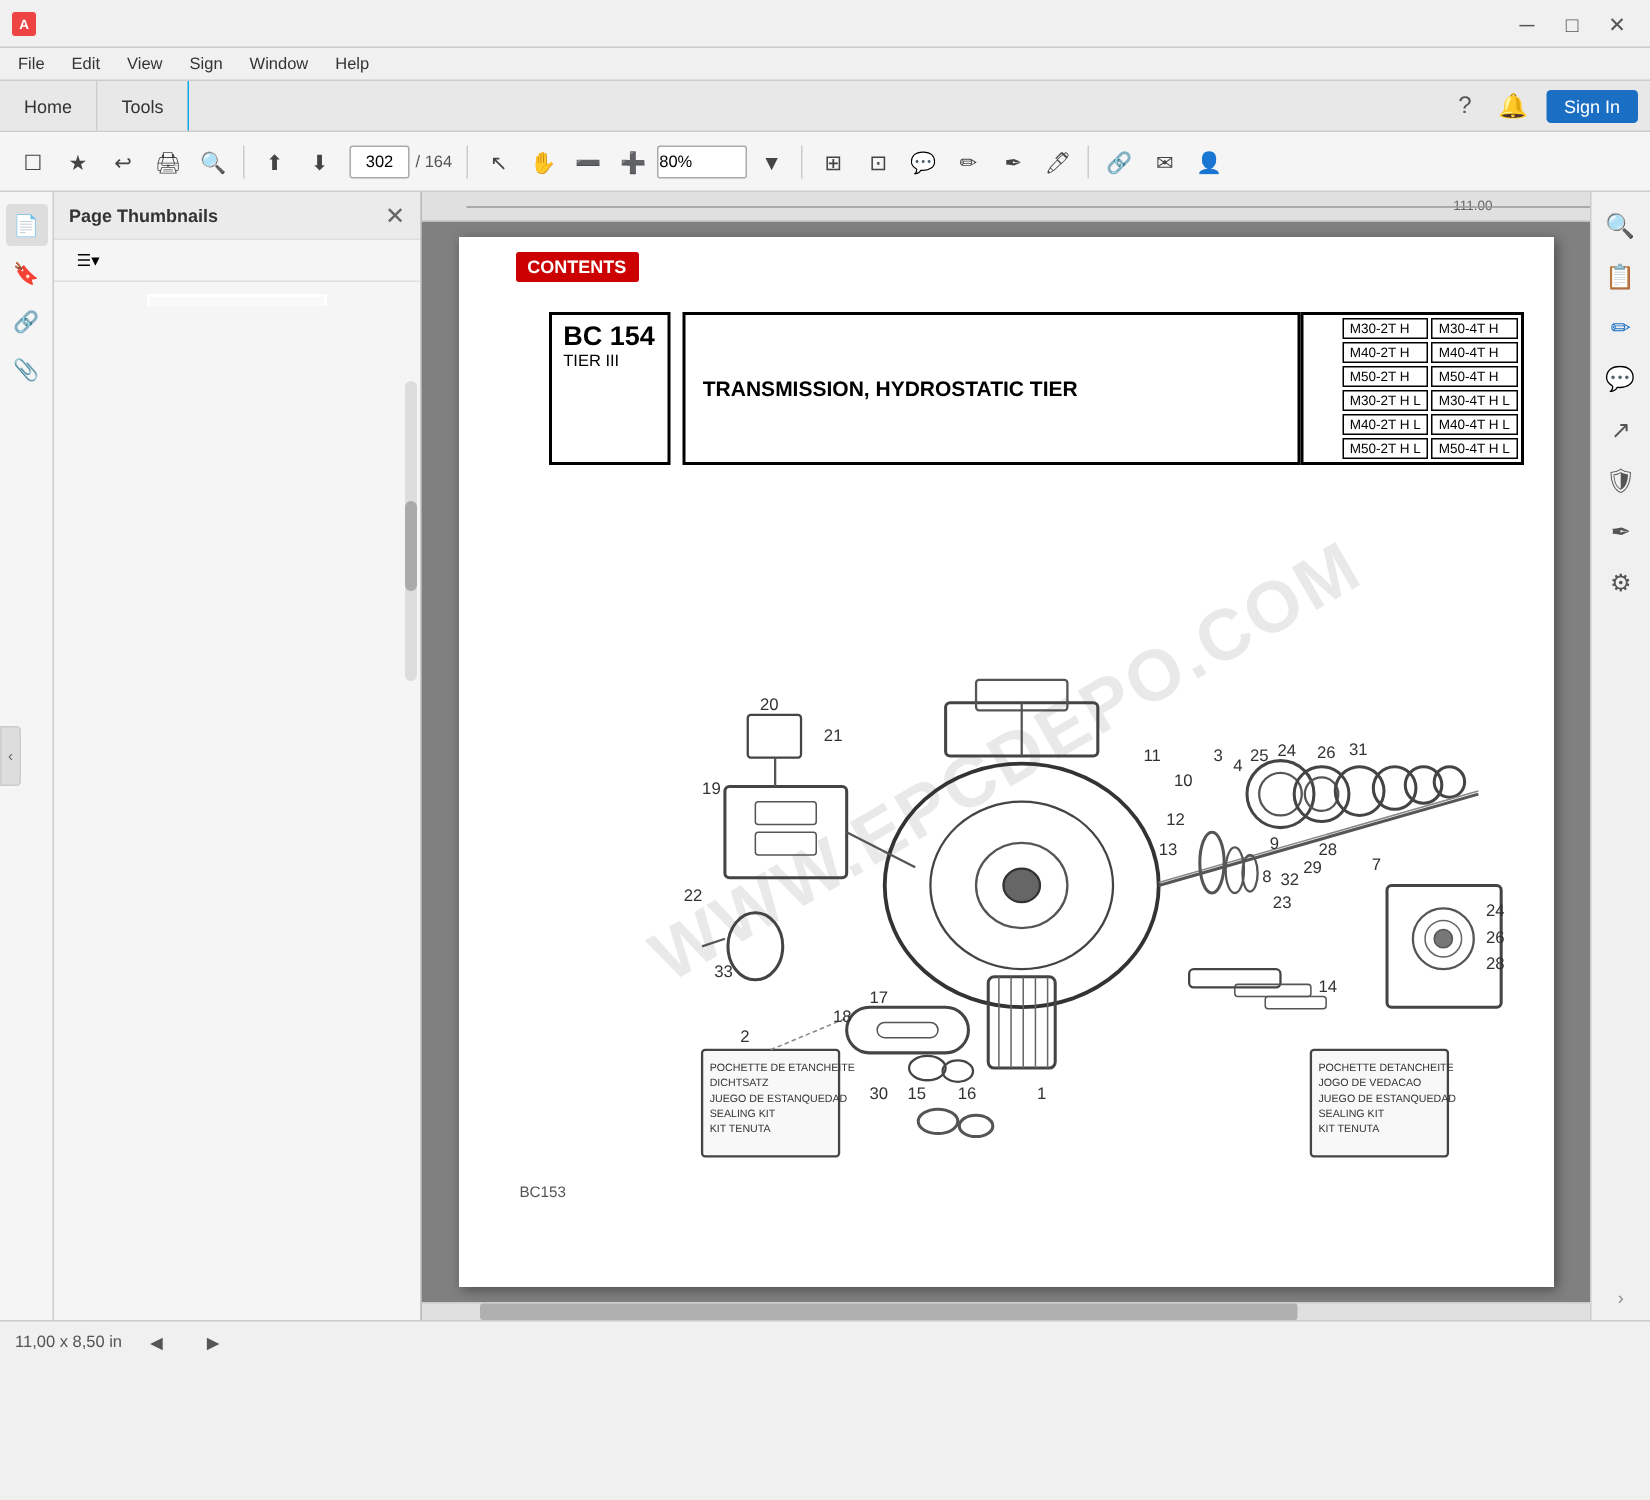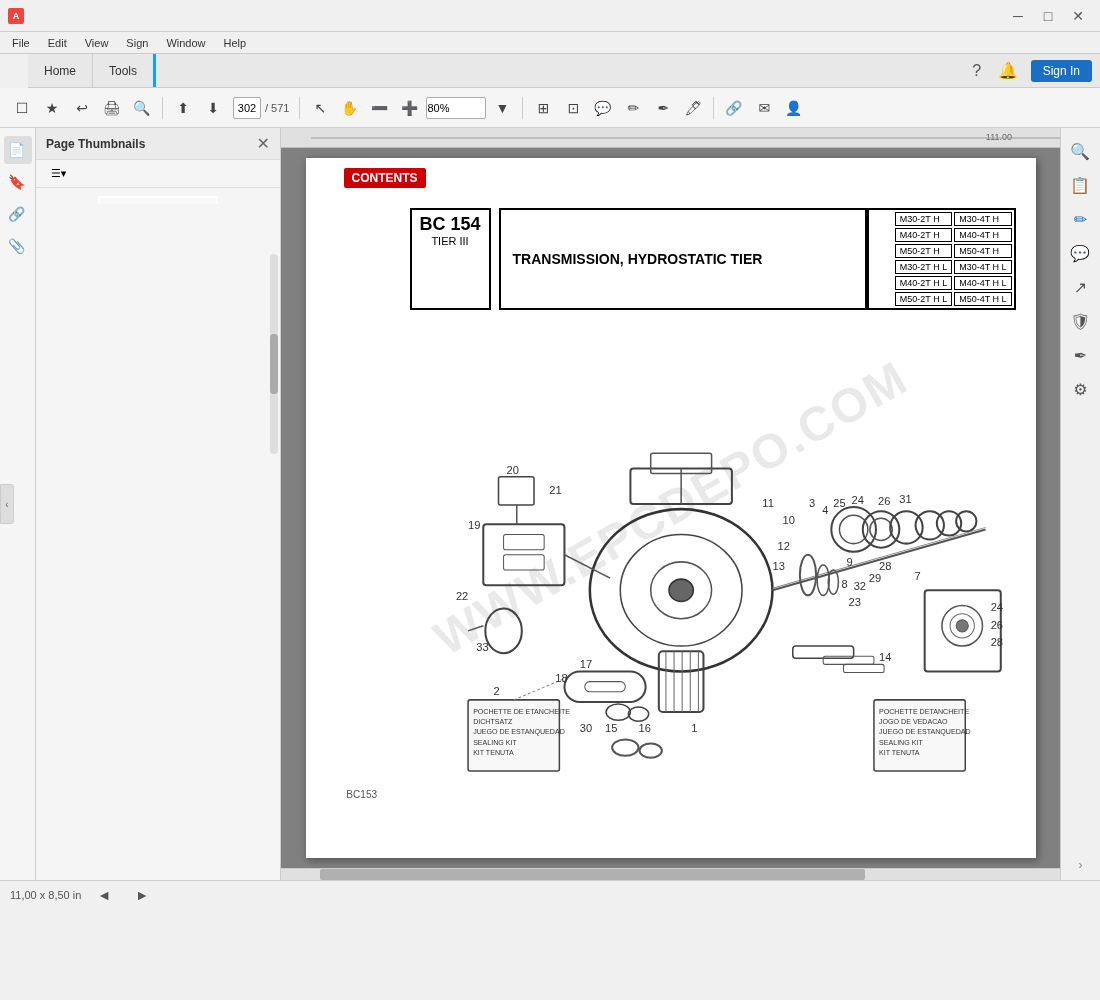--- a/index.html
+++ b/index.html
@@ -59,35 +59,34 @@
     }
 
     
     .tab-bar {
       height: 34px;
       background: #e8e8e8;
       display: flex;
       align-items: stretch;
       border-bottom: 1px solid #ccc;
       padding-left: 0;
-      margin-left: 28px;
     }
     .tab-home {
       padding: 0 16px;
       display: flex; align-items: center;
       background: #e8e8e8;
       border-right: 1px solid #ccc;
       cursor: pointer;
       font-size: 12px; font-weight: 500; color: #333;
     }
     .tab-tools {
       padding: 0 16px;
       display: flex; align-items: center;
       background: #e8e8e8;
-      border-right: 3px solid #0ea5e9;
+      border-right: 1px solid #0ea5e9;
       cursor: pointer;
       font-size: 12px; font-weight: 500; color: #333; text-align: center;
     }
     .tab-doc {
       padding: 0 12px;
       display: flex; align-items: center; gap: 6px;
       background: white;
       border-right: 1px solid #ccc;
       cursor: pointer;
       font-size: 11px; color: #333;
@@ -129,21 +128,21 @@
       background: transparent; border: none; cursor: pointer;
       display: flex; align-items: center; justify-content: center;
       border-radius: 3px; font-size: 14px; color: #444;
     }
     .tb-sep { width: 1px; height: 22px; background: #ccc; margin: 0 4px; }
     .page-nav {
       display: flex; align-items: center; gap: 4px;
       margin: 0 4px;
     }
     .page-input {
-      width: 28px; height: 22px;
+      width: 40px; height: 22px;
       border: 1px solid #aaa; text-align: center;
       font-size: 11px; border-radius: 2px; background: white;
     }
     .page-total { font-size: 11px; color: #555; }
     .zoom-select {
       width: 60px; height: 22px;
       border: 1px solid #aaa; font-size: 11px;
       border-radius: 2px; background: white;
     }
 
@@ -223,21 +222,21 @@
       background: #e0e0e0;
       border-bottom: 1px solid #bbb;
       display: flex; align-items: center;
       padding-left: 30px;
       position: relative;
       flex-shrink: 0;
     }
     .ruler-number {
       position: absolute;
       font-size: 9px; color: #666;
-      right: 48px; top: 4px;
+      right: 65px; top: 4px;
     }
     .viewer-content {
       flex: 1;
       overflow: auto;
       display: flex;
       justify-content: center;
       align-items: flex-start;
       padding: 10px;
     }
     .pdf-page {
@@ -265,23 +264,22 @@
     
     .bc-header {
       display: flex;
       margin-top: 5px;
       margin-left: 40px;
       align-items: stretch;
     }
     .bc-title-box {
       border: 2px solid black;
       padding: 4px 8px;
-      display: flex; flex-direction: column; align-items: center;
+      display: flex; flex-direction: column; align-items: flex-start;
       margin-right: 8px;
-      margin-left: 44px;
     }
     .bc-title { font-size: 18px; font-weight: bold; }
     .bc-tier { font-size: 11px; }
     .bc-desc-box {
       border: 2px solid black;
       padding: 4px 12px;
       display: flex; align-items: center;
       font-size: 14px; font-weight: 600;
       flex: 1;
     }
@@ -466,21 +464,21 @@
   <button class="tb-btn">☐</button>
   <button class="tb-btn">★</button>
   <button class="tb-btn">↩</button>
   <button class="tb-btn">🖨</button>
   <button class="tb-btn">🔍</button>
   <div class="tb-sep"></div>
   <button class="tb-btn">⬆</button>
   <button class="tb-btn">⬇</button>
   <div class="page-nav">
     <input class="page-input" type="text" value="302" style="">
-    <span class="page-total">/ 571</span>
+    <span class="page-total">/ 164</span>
   </div>
   <div class="tb-sep"></div>
   <button class="tb-btn">↖</button>
   <button class="tb-btn">✋</button>
   <button class="tb-btn">➖</button>
   <button class="tb-btn">➕</button>
   <input class="zoom-select" type="text" value="80%" style="">
   <button class="tb-btn">▼</button>
   <div class="tb-sep"></div>
   <button class="tb-btn">⊞</button>

